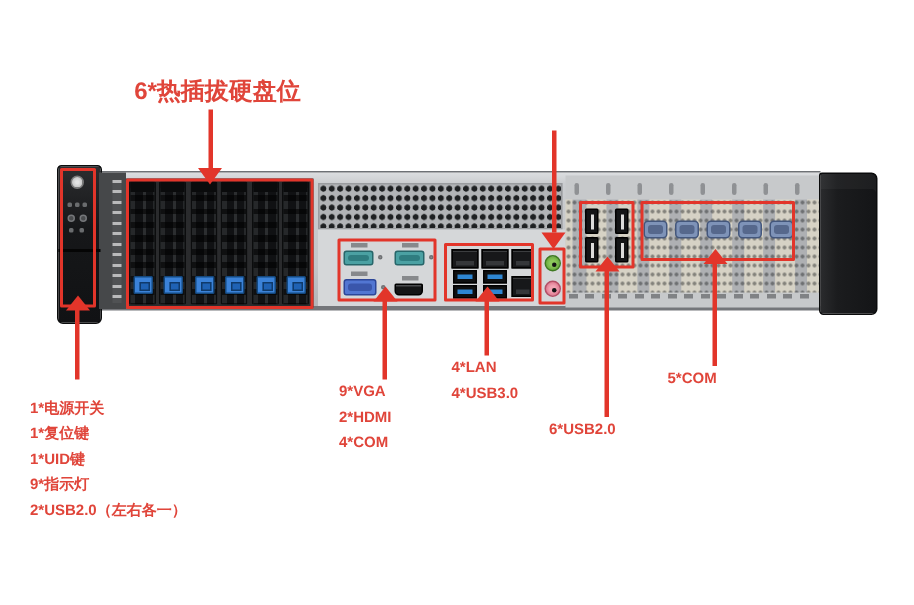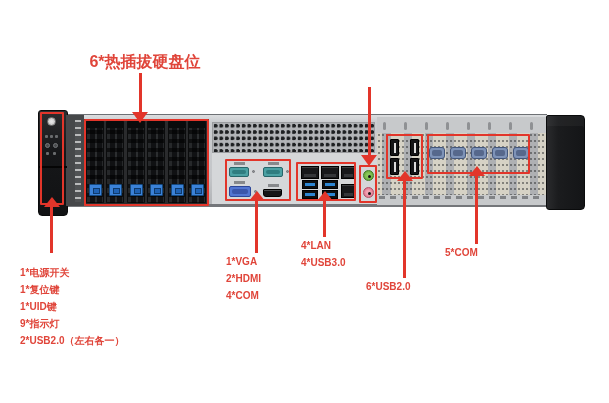--- a/index.html
+++ b/index.html
@@ -224,21 +224,21 @@
 
   <div style="left:20px;top:264px;z-index:10">
     <div class="rtext rtext-sm" style="position:static">1*电源开关</div>
     <div class="rtext rtext-sm" style="position:static">1*复位键</div>
     <div class="rtext rtext-sm" style="position:static">1*UID键</div>
     <div class="rtext rtext-sm" style="position:static">9*指示灯</div>
     <div class="rtext rtext-sm" style="position:static">2*USB2.0（左右各一）</div>
   </div>
 
   <div style="left:226px;top:253px;z-index:10">
-    <div class="rtext rtext-sm" style="position:static">1*VGA</div>
+    <div class="rtext rtext-sm" style="position:static">9*VGA</div>
     <div class="rtext rtext-sm" style="position:static">2*HDMI</div>
     <div class="rtext rtext-sm" style="position:static">4*COM</div>
   </div>
 
   <div style="left:301px;top:237px;z-index:10">
     <div class="rtext rtext-sm" style="position:static">4*LAN</div>
     <div class="rtext rtext-sm" style="position:static">4*USB3.0</div>
   </div>
 
   <div class="rtext rtext-sm" style="left:366px;top:278px">6*USB2.0</div>

